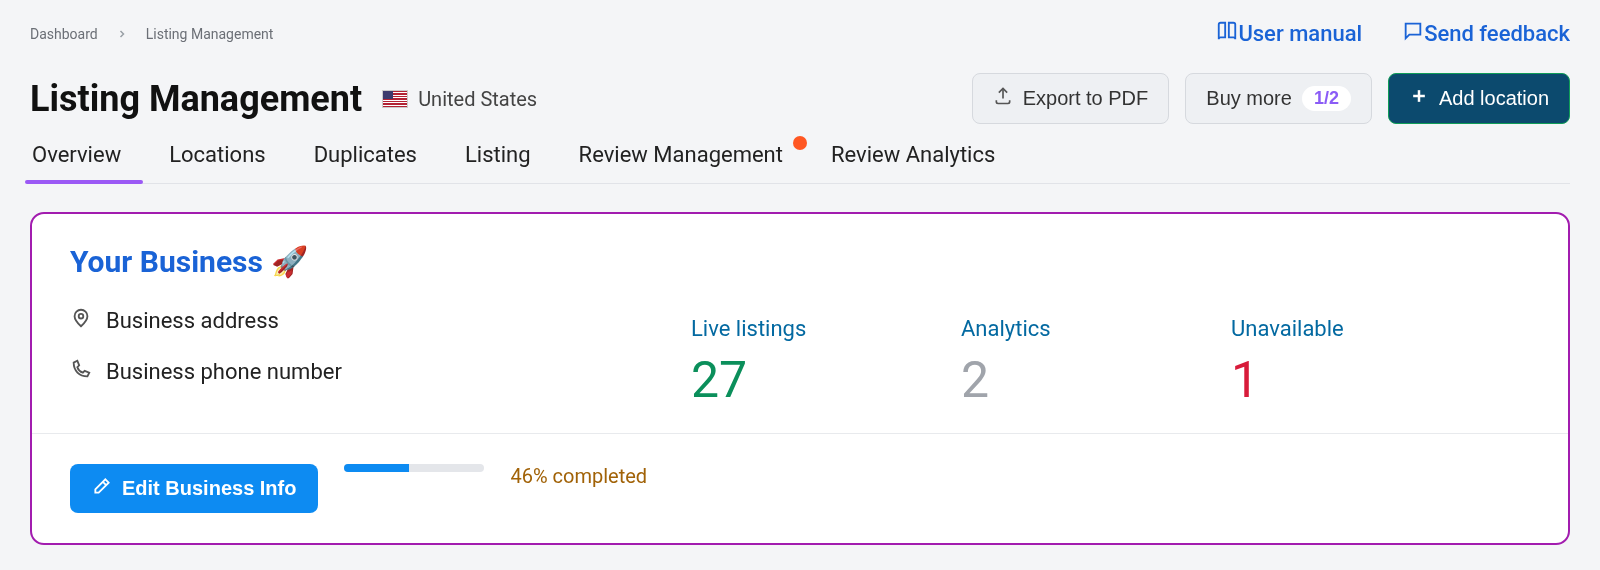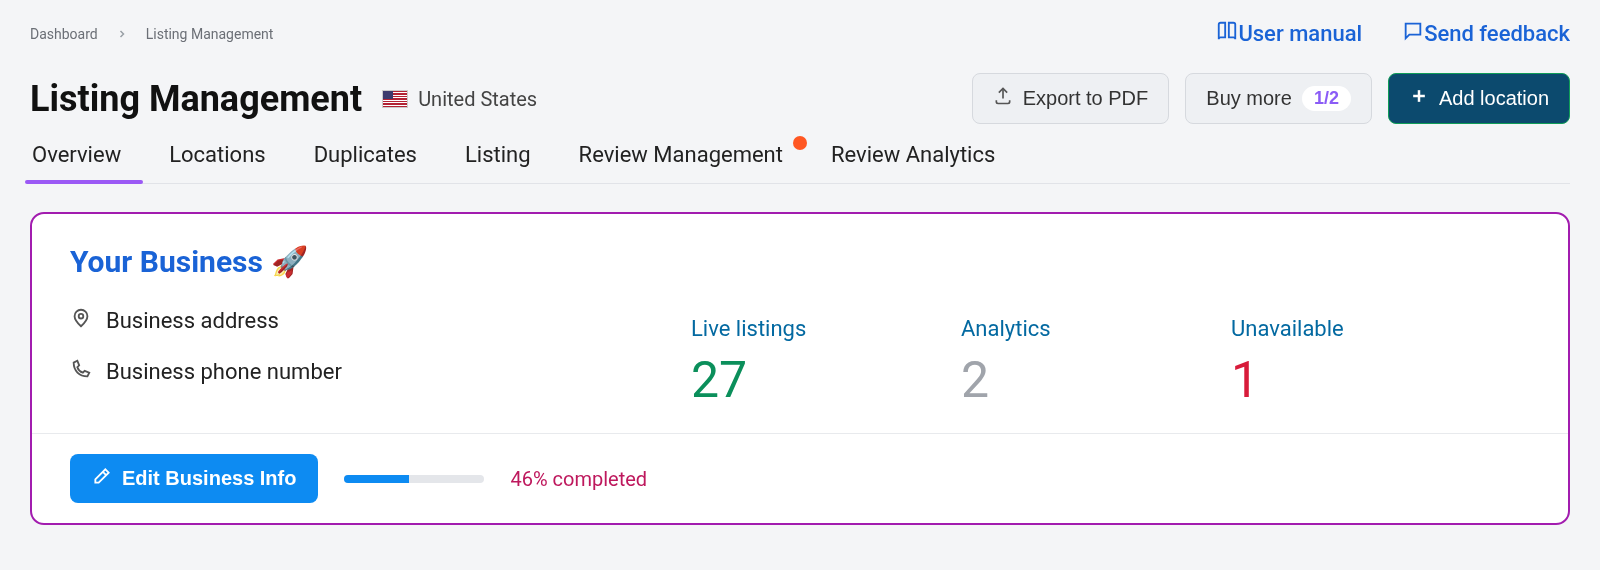--- a/index.html
+++ b/index.html
@@ -196,44 +196,44 @@
   }
   .stat { min-width: 170px; }
   .stat-label { font-size: 22px; color: #0369a1; margin-bottom: 10px; }
   .stat-val { font-size: 50px; font-weight: 400; }
   .v-green { color: #0b8f5b; }
   .v-gray  { color: #a0a4ab; }
   .v-red   { color: #d81b3a; }
 
   .card-foot {
     border-top: 1px solid #e8eaed;
-    padding: 20px 38px;
-    display: flex;
-    align-items: center;
+    padding: 30px 38px;
+    display: flex;
+    align-items: flex-start;
     gap: 26px;
   }
   .btn-blue {
     background: #0d8bf2;
     color: #fff;
     border: none;
     font-size: 20px;
     font-weight: 600;
     padding: 12px 22px;
     border-radius: 8px;
     display: flex;
     align-items: center;
     gap: 10px;
     cursor: pointer;
   }
   .btn-blue svg { stroke: #fff; }
   .progress {
     width: 140px; height: 8px; background: #e4e6ea; border-radius: 6px; overflow: hidden;
   }
   .progress > div { height: 100%; background: #0d8bf2; }
-  .progress-label { font-size: 20px; color: #be185d; }
+  .progress-label { font-size: 20px; color: #a16207; }
 </style>
 </head>
 <body>
 
 <div class="page">
 
   <div class="toprow">
     <div class="breadcrumbs">
       <a>Dashboard</a>
       <span class="chev">

